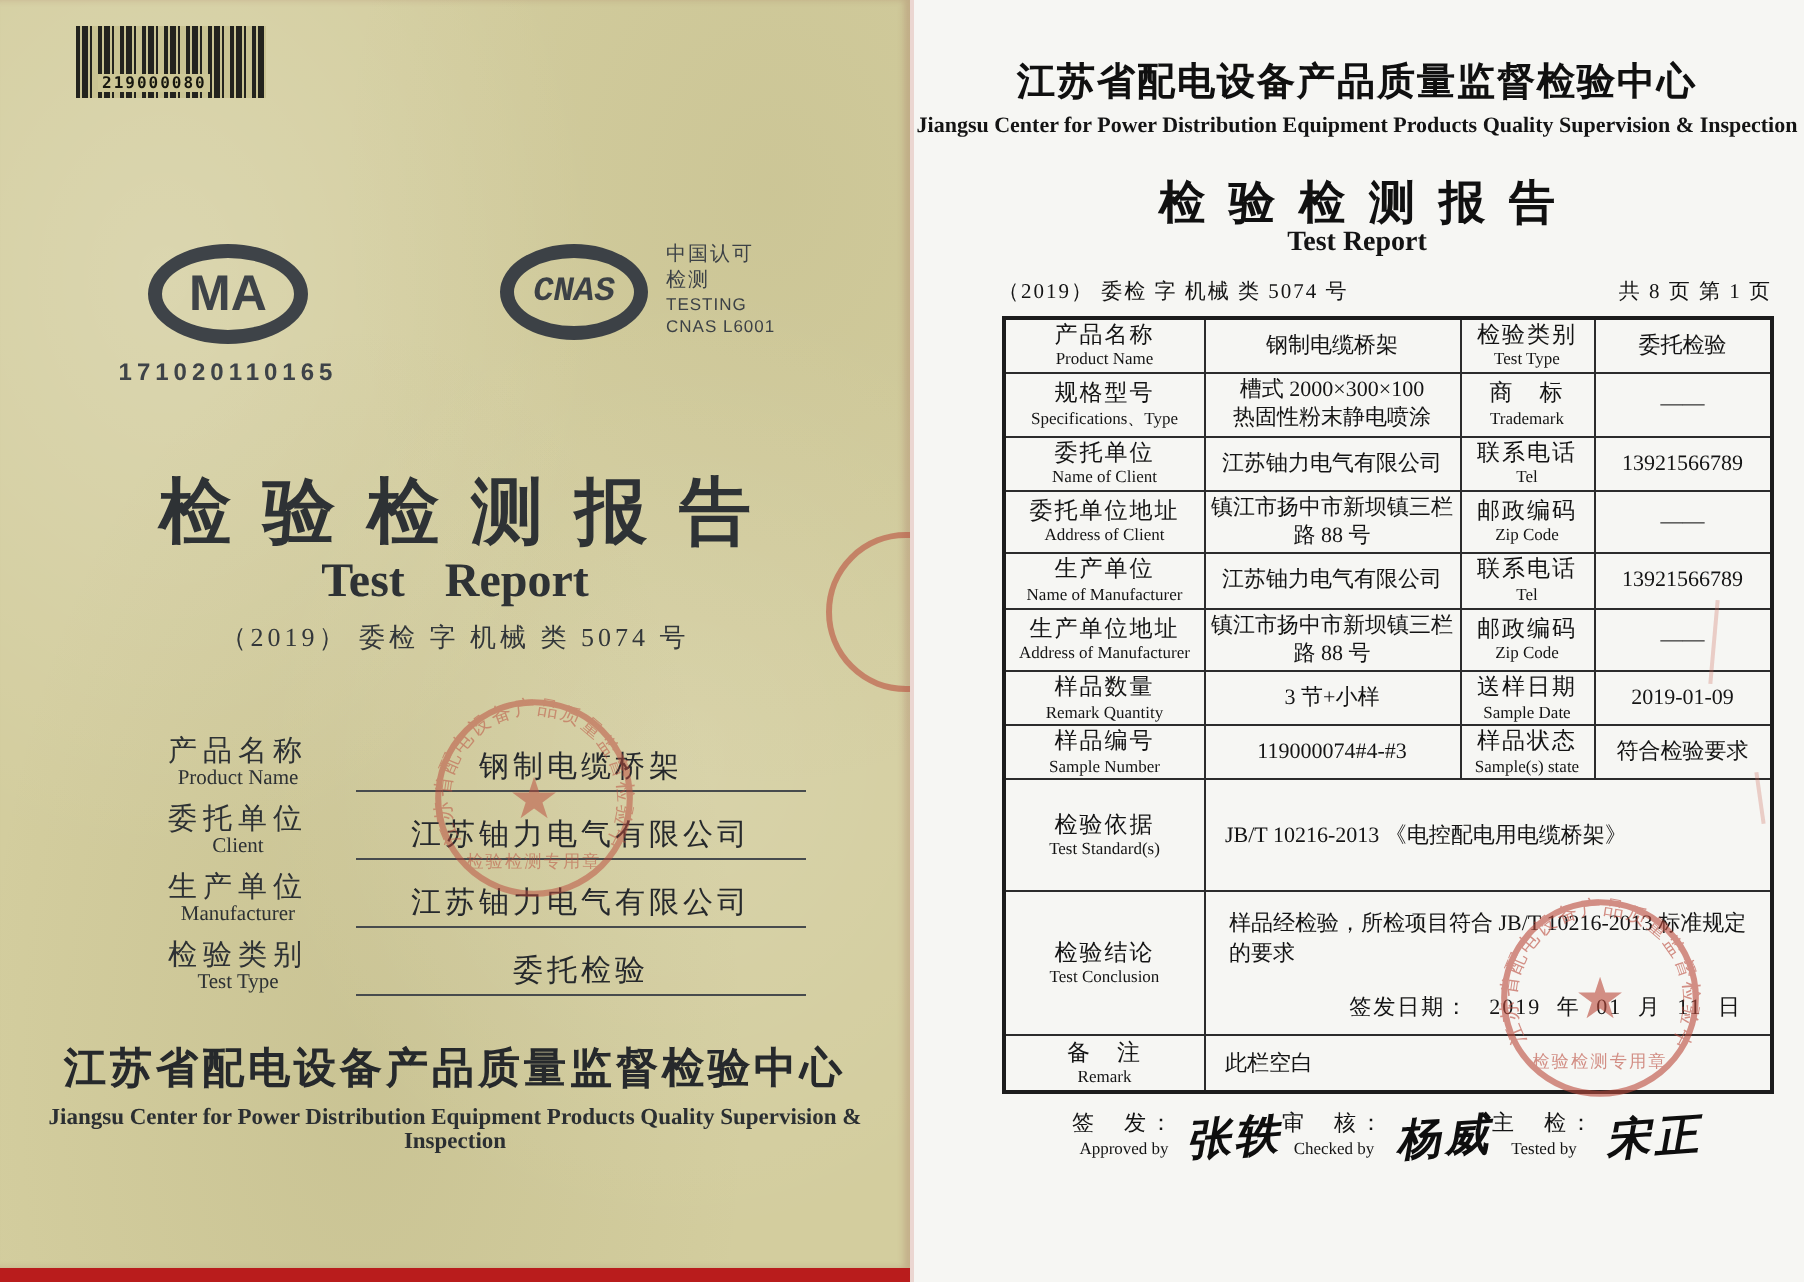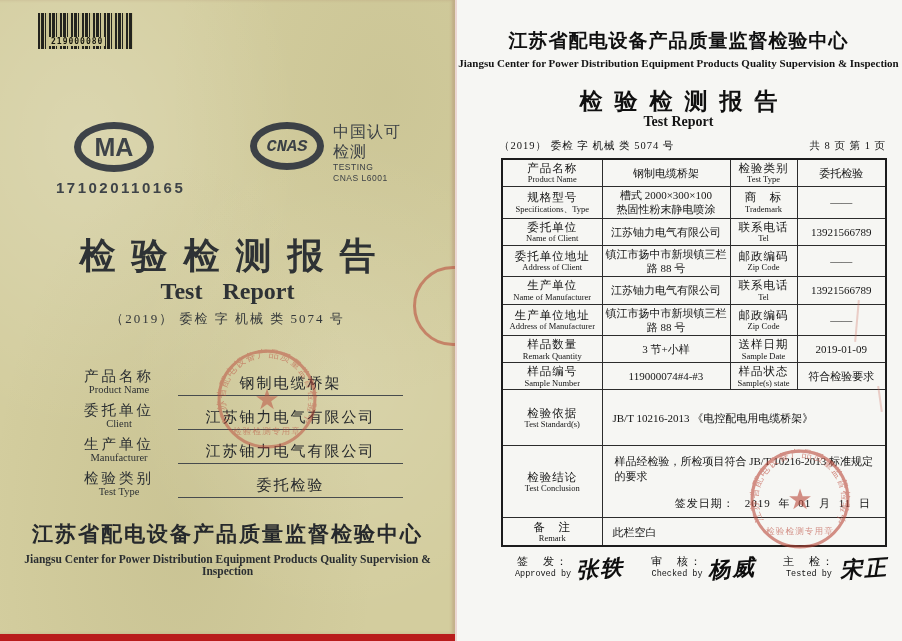--- a/index.html
+++ b/index.html
@@ -15,27 +15,27 @@
            radial-gradient(ellipse at 85% 15%, rgba(120,112,60,.08), transparent 40%);
          box-shadow:inset -3px 0 3px rgba(150,90,80,.25);}
   .barcode{position:absolute;left:38px;top:13px;width:95px;height:36px;
            background:repeating-linear-gradient(90deg,#23231e 0 2px,#c9c393 2px 3px,#23231e 3px 6px,#c9c393 6px 7px,#23231e 7px 8px,#c9c393 8px 11px);}
   .bc-num{position:absolute;left:11px;bottom:3px;background:#cdc796;padding:0 2px;
           font-family:"DejaVu Sans Mono",monospace;font-size:8px;font-weight:bold;color:#17170f;letter-spacing:1px;}
   .cma{position:absolute;left:56px;top:122px;width:116px;text-align:center;color:#3e4348;}
   .cma-ellipse{width:66px;height:36px;border:7px solid #3e4348;border-radius:50%;margin:0 auto;
                display:flex;align-items:center;justify-content:center;}
   .cma-ellipse span{font-family:"Liberation Sans",sans-serif;font-weight:bold;font-size:25px;letter-spacing:0px;}
-  .cma-num{margin-top:7px;font-family:"Liberation Sans",sans-serif;font-weight:bold;font-size:15px;letter-spacing:2.5px;}
+  .cma-num{margin-top:7px;font-family:"Liberation Sans",sans-serif;font-weight:bold;font-size:12px;letter-spacing:2.5px;}
   .cnas{position:absolute;left:250px;top:122px;display:flex;align-items:flex-start;color:#3c4146;}
   .cnas-ellipse{width:60px;height:34px;border:7px solid #3c4146;border-radius:50%;
                 display:flex;align-items:center;justify-content:center;}
   .cnas-ellipse span{font-family:Liberation Mono, monospace;font-weight:bold;font-style:italic;font-size:17px;}
   .cnas-text{margin-left:9px;line-height:1.25;text-align:left;}
-  .cnas-cn{font-size:16px;letter-spacing:1px;}
+  .cnas-cn{font-size:10px;letter-spacing:1px;}
   .cnas-en{font-family:"Liberation Sans",sans-serif;font-weight:normal;font-size:8.5px;letter-spacing:.5px;}
   .cover-title{position:absolute;left:0;top:232px;width:100%;text-align:center;
                font-weight:bold;font-size:36px;color:#2e3235;letter-spacing:16px;text-indent:16px;}
   .cover-title-en{position:absolute;left:0;top:278px;width:100%;text-align:center;
                   font-weight:bold;font-size:24px;color:#2e3235;word-spacing:14px;}
   .cover-no{position:absolute;left:0;top:310px;width:100%;text-align:center;font-size:13px;color:#33373a;letter-spacing:2px;}
   .fields{position:absolute;left:60px;right:52px;top:362px;}
   .field{display:flex;align-items:flex-end;height:34px;}
   .f-label{width:118px;text-align:center;line-height:1.1;color:#2d3134;}
   .f-cn{font-size:14.5px;letter-spacing:3px;}
@@ -62,21 +62,21 @@
   table.rpt{position:absolute;left:46px;top:158px;width:384px;border-collapse:collapse;border:2px solid #1c1c1c;table-layout:fixed;}
   table.rpt td{border:1px solid #2c2c2c;text-align:center;vertical-align:middle;padding:1px 2px;overflow:hidden;}
   .lbl .cn{font-size:11.5px;letter-spacing:1px;line-height:1.25;}
   .lbl .en{font-size:8.5px;line-height:1.15;}
   .val{font-size:11px;line-height:1.3;}
   .prewrap{white-space:pre-line;}
   .tleft{text-align:left !important;padding-left:10px !important;}
   .concl{position:relative;text-align:left !important;vertical-align:top !important;padding:8px 10px 0 12px !important;font-size:11px;}
   .issue-line{position:absolute;right:14px;bottom:6px;font-size:11px;letter-spacing:1px;white-space:nowrap;margin-top:33px;}
   .issue-date{margin-left:10px;word-spacing:4px;}
-  .sign-row{position:absolute;left:60px;right:14px;top:556px;display:flex;justify-content:space-between;font-family:Liberation Mono, monospace;}
+  .sign-row{position:absolute;left:44px;right:14px;top:556px;display:flex;justify-content:center;}
   .sig{display:flex;align-items:flex-start;}
   .sig-lbl{text-align:center;line-height:1.2;}
   .sig-cn{font-size:11px;letter-spacing:2px;}
   .sig-en{font-size:8.5px;}
   .sig-name{font-style:italic;font-weight:bold;font-size:22px;margin-left:5px;margin-top:-2px;
             transform:rotate(-4deg);color:#0e0e0e;letter-spacing:2px;}
   .seal-report{left:292px;top:446px;width:106px;height:106px;opacity:.6;}
   .margin-mark{position:absolute;background:rgba(205,110,95,.30);}
   .mm1{left:401px;top:300px;width:2px;height:42px;transform:rotate(5deg);}
   .mm2{left:424px;top:386px;width:2px;height:26px;transform:rotate(-8deg);}

